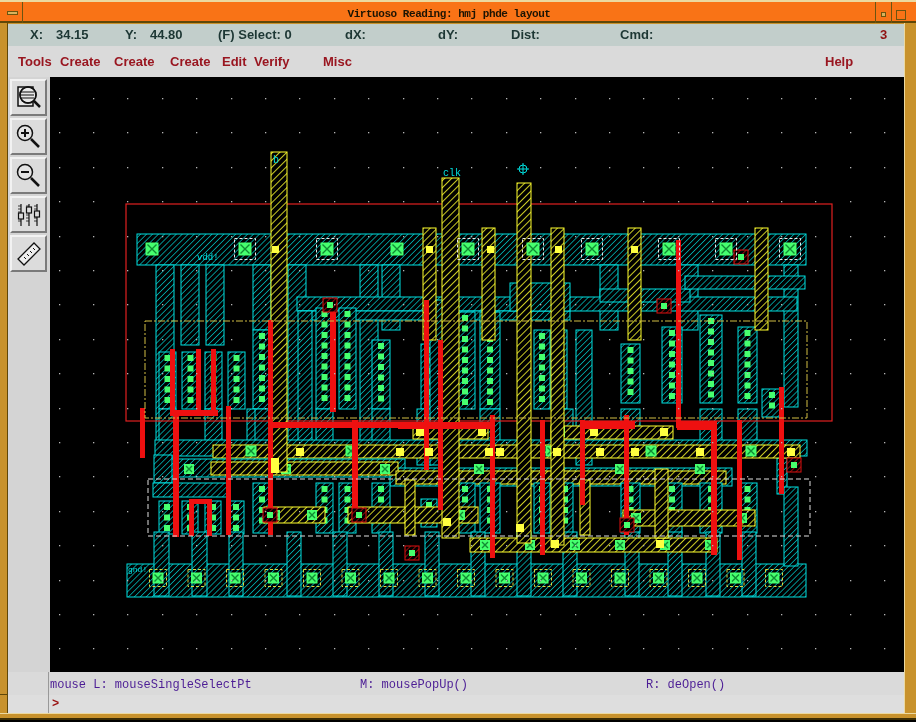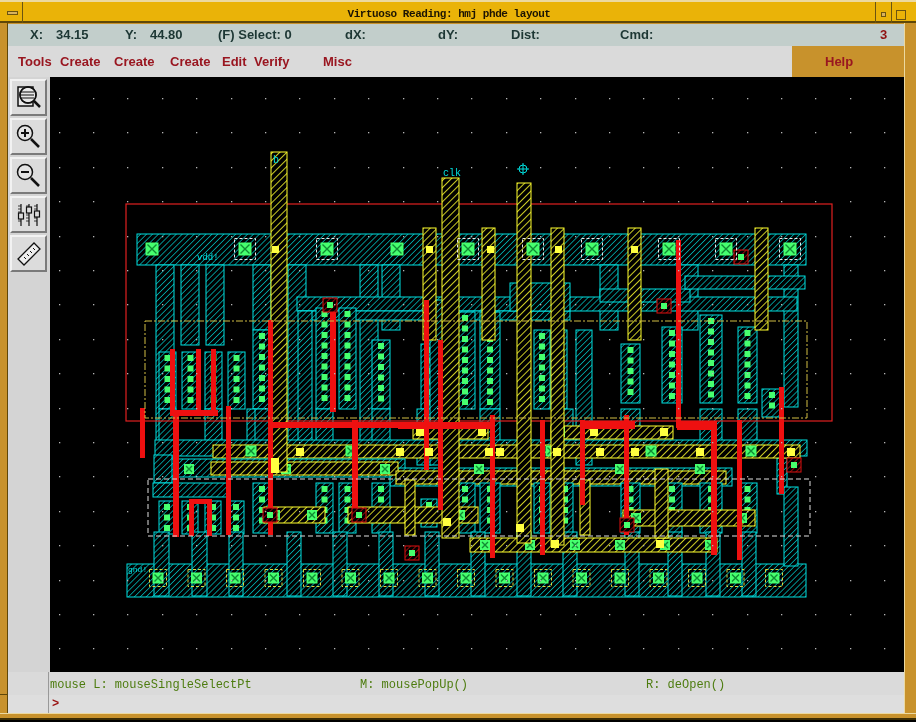--- a/index.html
+++ b/index.html
@@ -1,37 +1,37 @@
 <!DOCTYPE html>
 <html><head><meta charset="utf-8"><style>
 *{margin:0;padding:0;box-sizing:border-box}
 html,body{width:916px;height:722px;overflow:hidden;background:#000;font-family:"Liberation Sans",sans-serif}
 .win{position:absolute;left:0;top:0;width:916px;height:722px;background:#c8922c}
 
-.tbar{position:absolute;left:0;top:0;width:916px;height:23px;background:#eab308;border-top:2px solid #ecd9a0;border-bottom:2px solid #5f4708}
+.tbar{position:absolute;left:0;top:0;width:916px;height:23px;background:#f97316;border-top:2px solid #ecd9a0;border-bottom:2px solid #5f4708}
 .tbar .menu{position:absolute;left:2px;top:0;width:21px;height:21px;border-right:1px solid #6b5410}
 .tbar .dash{position:absolute;left:5px;top:9px;width:11px;height:4px;background:#d9b25c;border:1px solid #6b5410}
 .ttext{position:absolute;left:23px;top:6px;width:852px;text-align:center;font:bold 11px "Liberation Mono",monospace;color:#1c1403;letter-spacing:-0.45px}
 .wb1{position:absolute;left:875px;top:0;width:16px;height:21px;border-left:1px solid #6b5410}
 .wb1 .sq{position:absolute;left:5px;top:10px;width:5px;height:5px;border:1px solid #6b5410;background:#d9b25c}
 .wb2{position:absolute;left:891px;top:0;width:21px;height:21px;border-left:1px solid #6b5410}
 .wb2 .sq{position:absolute;left:4px;top:8px;width:10px;height:10px;border:1.5px solid #6b5410}
 
 .sbar{position:absolute;left:8px;top:24px;width:896px;height:22px;background:#c2cecb;color:#1d3734;font:bold 13px "Liberation Sans",sans-serif}
 .sbar span{position:absolute;top:3px;white-space:pre}
 
-.mbar{position:absolute;left:8px;top:46px;width:784px;height:31px;background:#dadada;color:#991620;font:bold 13px "Liberation Sans",sans-serif}
+.mbar{position:absolute;left:8px;top:46px;width:896px;height:31px;background:#dadada;color:#991620;font:bold 13px "Liberation Sans",sans-serif}
 .mbar span{position:absolute;top:8px}
 
 .tool{position:absolute;left:8px;top:77px;width:42px;height:598px;background:#d4d4d4}
 .tbtn{position:absolute;left:2px;width:37px;height:37px;background:#dcdcdc;border-top:2px solid #f2f2f2;border-left:2px solid #f2f2f2;border-right:2px solid #7a7a7a;border-bottom:2px solid #7a7a7a;display:flex;align-items:center;justify-content:center}
 
 .cv{position:absolute;left:50px;top:77px;width:854px;height:595px;background:#000}
 
-.b1{position:absolute;left:8px;top:672px;width:896px;height:29px;background:#dadada;border-bottom:3px solid #000000;font:12px "Liberation Mono",monospace;color:#4d7c0f}
+.b1{position:absolute;left:8px;top:672px;width:896px;height:29px;background:#dadada;border-bottom:3px solid #000000;font:12px "Liberation Mono",monospace;color:#4c1d95}
 .b1 span{position:absolute;top:6px;white-space:pre}
 .b2{position:absolute;left:8px;top:695px;width:896px;height:18px;background:#dedede;font:bold 12px "Liberation Mono",monospace;color:#991111}
 .vline{position:absolute;left:48px;top:672px;width:1px;height:41px;background:#999}
 
 .fL{position:absolute;left:0;top:23px;width:8px;height:690px;background:#c8922c;border-right:1px solid #5f4708}
 .fR{position:absolute;left:904px;top:23px;width:12px;height:690px;background:#c8922c;border-left:1px solid #ecd9a0}
 .fB{position:absolute;left:0;top:713px;width:916px;height:7px;background:#c8922c;border-top:1px solid #ecd9a0;border-bottom:2px solid #3a2c04}
 .fB2{position:absolute;left:0;top:720px;width:916px;height:2px;background:#000}
 </style></head><body>
 <div class="win">

